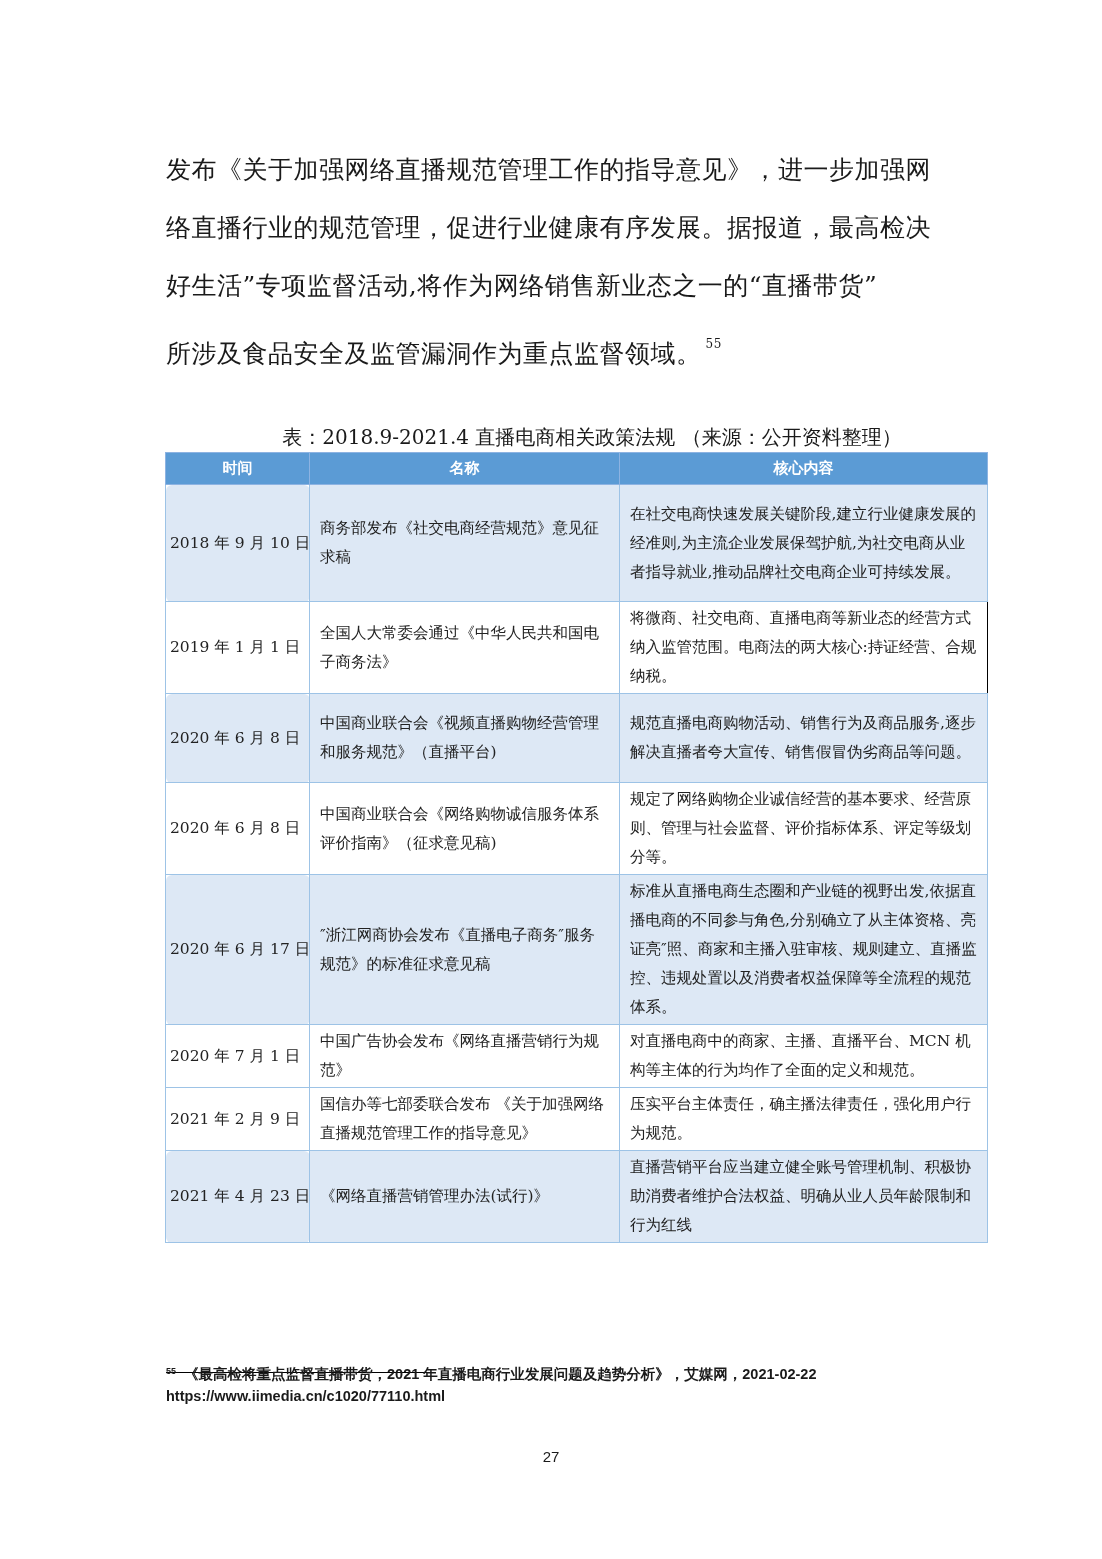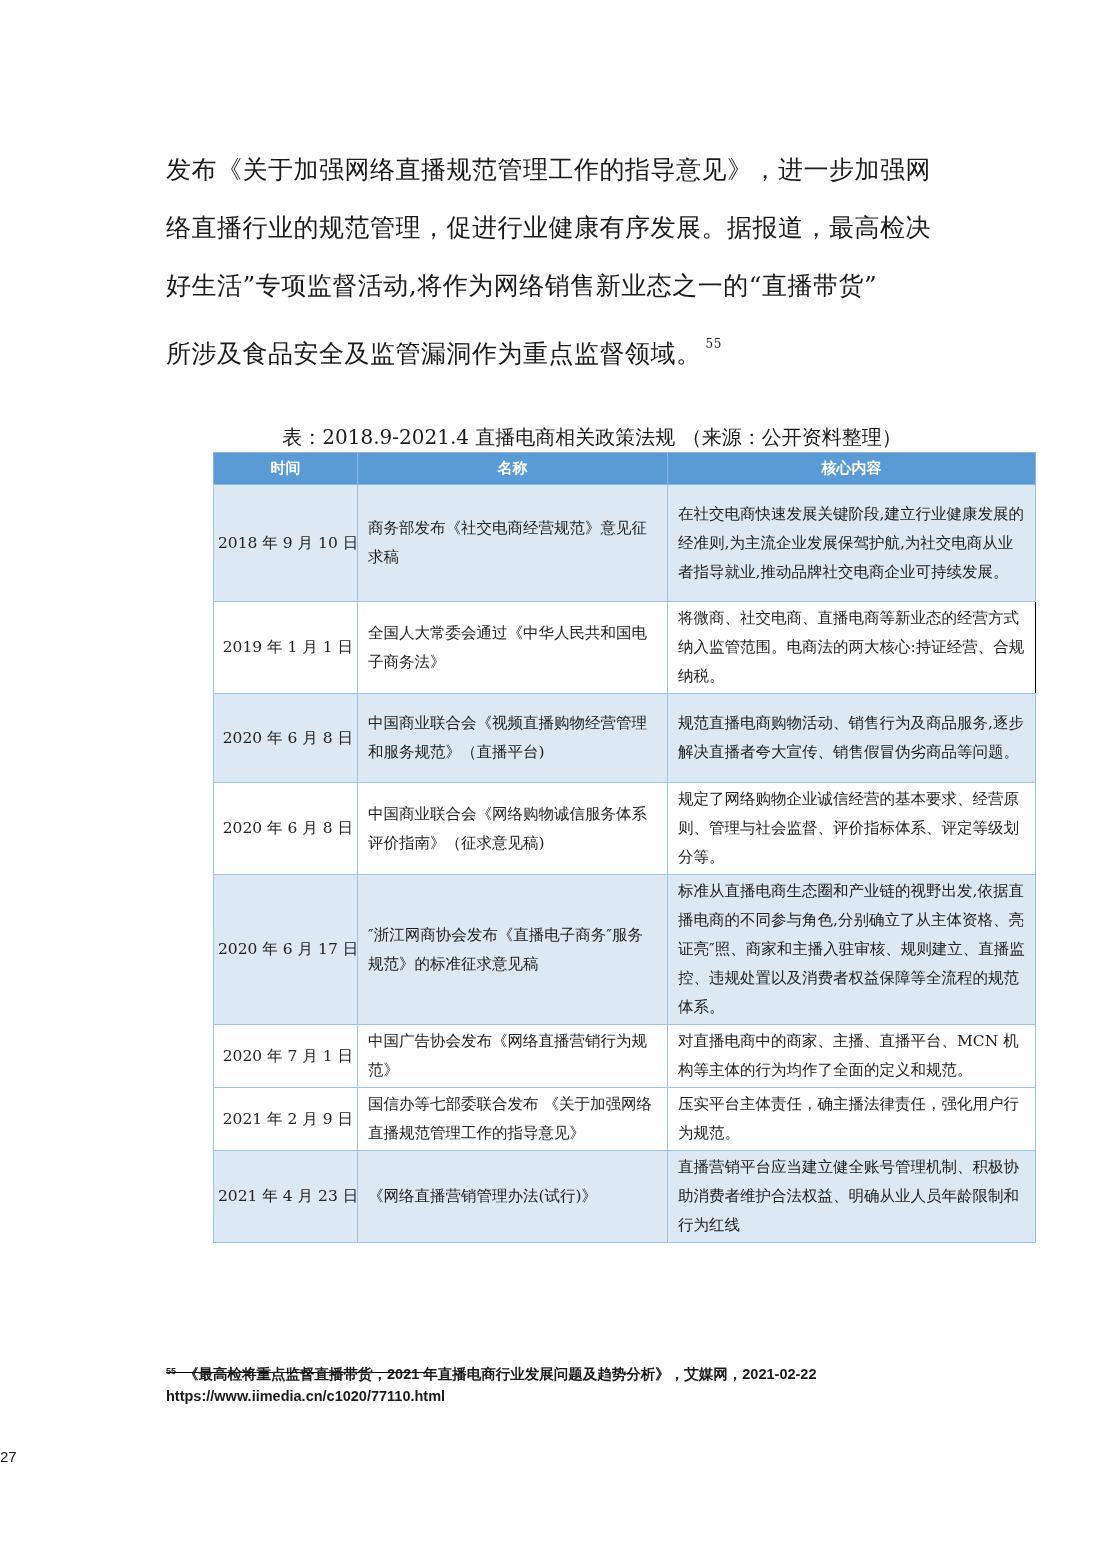--- a/index.html
+++ b/index.html
@@ -4,35 +4,35 @@
   <style>
     html, body { margin: 0; padding: 0; background: #ffffff; }
     body { width: 1102px; height: 1559px; position: relative; overflow: hidden;
            font-family: "DejaVu Serif", "Liberation Serif", serif; color: #1a1a1a; }
     .para { position: absolute; left: 166px; top: 141px; width: 780px; }
     .para-line { font-size: 25px; line-height: 58px; height: 58px; white-space: nowrap; letter-spacing: 0.5px; }
     .para-line sup { font-size: 12px; vertical-align: 14px; margin-left: 4px; }
     .caption { position: absolute; left: 181px; top: 424px; width: 822px; text-align: center;
                font-size: 20px; line-height: 26px; white-space: nowrap; }
     table.policy { position: absolute; left: 165px; top: 452px; width: 822px; border-collapse: collapse;
-                   table-layout: fixed; font-size: 15.5px; margin-left: 48px; }
+                   table-layout: fixed; font-size: 15.5px; }
     table.policy th { background: #5b9bd5; color: #ffffff; font-weight: bold; height: 31px;
                       font-family: "DejaVu Sans", "Liberation Sans", sans-serif; font-size: 15px;
                       border: 1px solid #8db3e2; padding: 0; }
     table.policy td { border: 1.5px solid #9dc3e6; vertical-align: middle; padding: 2px 10px;
                       line-height: 29px; color: #222; }
     table.policy tr.alt td { background: #dde8f5; }
     table.policy tr.plain td { background: #ffffff; }
-    table.policy td.date { text-align: right; padding: 8px 4px; white-space: nowrap; }
+    table.policy td.date { text-align: left; padding: 8px 4px; white-space: nowrap; border-radius: 6px; }
     table.policy tr.edge td.content { border-right: 1.5px solid #000; }
     .fn-rule { position: absolute; left: 166px; top: 1372px; width: 268px; height: 1px; background: #000; }
     .footnote { position: absolute; left: 166px; top: 1360px; width: 780px;
                 font-family: "Liberation Sans", "DejaVu Sans", sans-serif; font-size: 14.5px; line-height: 22px; font-weight: bold; }
     .footnote sup { font-size: 9px; vertical-align: 5px; margin-right: 8px; }
-    .page-num { position: absolute; left: 0; width: 1102px; top: 1448px; text-align: left;
+    .page-num { position: absolute; left: 0; width: 1102px; top: 1448px; text-align: center;
                 font-family: "Liberation Sans", "DejaVu Sans", sans-serif; font-size: 15px; }
   </style>
 </head>
 <body>
 
 <div class="para">
   <div class="para-line">发布《关于加强网络直播规范管理工作的指导意见》，进一步加强网</div>
   <div class="para-line">络直播行业的规范管理，促进行业健康有序发展。据报道，最高检决</div>
   <div class="para-line">好生活”专项监督活动,将作为网络销售新业态之一的“直播带货”</div>
   <div class="para-line"><span>所涉及食品安全及监管漏洞作为重点监督领域。</span><sup>55</sup></div>

